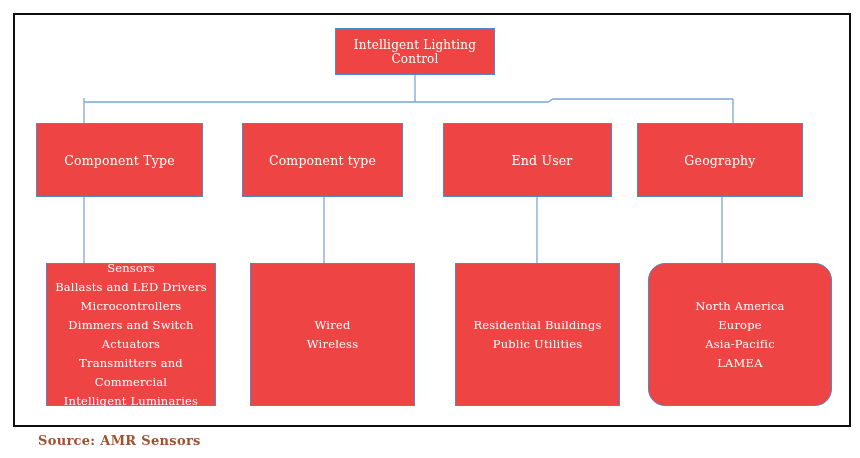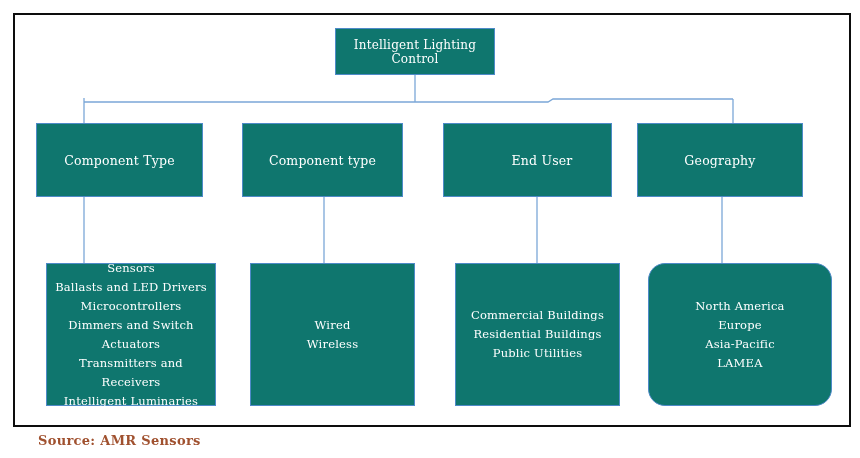--- a/index.html
+++ b/index.html
@@ -27,21 +27,21 @@
   svg.connectors {
     position: absolute;
     left: 0;
     top: 0;
     width: 860px;
     height: 458px;
     pointer-events: none;
   }
   .node {
     position: absolute;
-    background: #0f766e;
+    background: #ef4444;
     border: 1px solid #4e8ac8;
     box-sizing: border-box;
     color: #ffffff;
     display: flex;
     align-items: center;
     justify-content: center;
     text-align: center;
     font-size: 12.5px;
     letter-spacing: 0.2px;
   }
@@ -119,29 +119,28 @@
   </div>
   <div class="node branch-node branch-4">
     <span>Geography</span>
   </div>
 
   <div class="node leaf-node leaf-1">
       <div class="leaf-line">Sensors</div>
       <div class="leaf-line">Ballasts and LED Drivers</div>
       <div class="leaf-line">Microcontrollers</div>
       <div class="leaf-line">Dimmers and Switch Actuators</div>
-      <div class="leaf-line">Transmitters and Receivers</div>
+      <div class="leaf-line">Transmitters and Commercial</div>
       <div class="leaf-line">Intelligent Luminaries</div>
     </div>
   <div class="node leaf-node leaf-2">
       <div class="leaf-line">Wired</div>
       <div class="leaf-line">Wireless</div>
     </div>
   <div class="node leaf-node leaf-3">
-      <div class="leaf-line">Commercial Buildings</div>
       <div class="leaf-line">Residential Buildings</div>
       <div class="leaf-line">Public Utilities</div>
     </div>
   <div class="node leaf-node leaf-4">
       <div class="leaf-line">North America</div>
       <div class="leaf-line">Europe</div>
       <div class="leaf-line">Asia-Pacific</div>
       <div class="leaf-line">LAMEA</div>
     </div>
 

